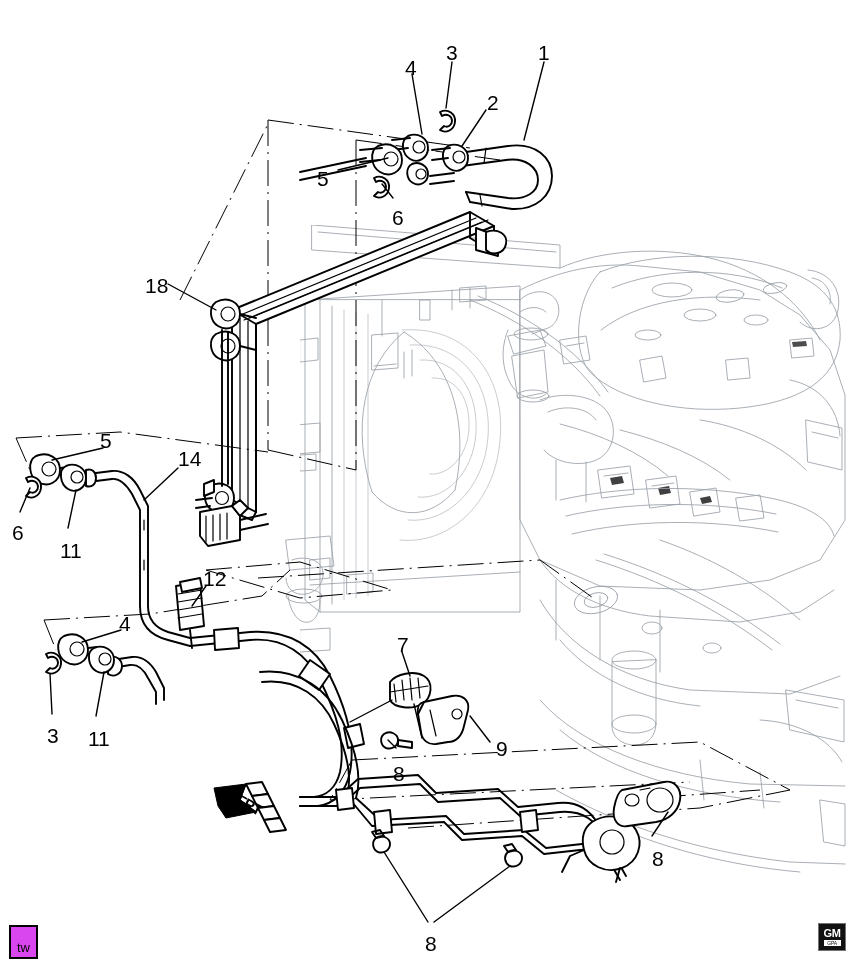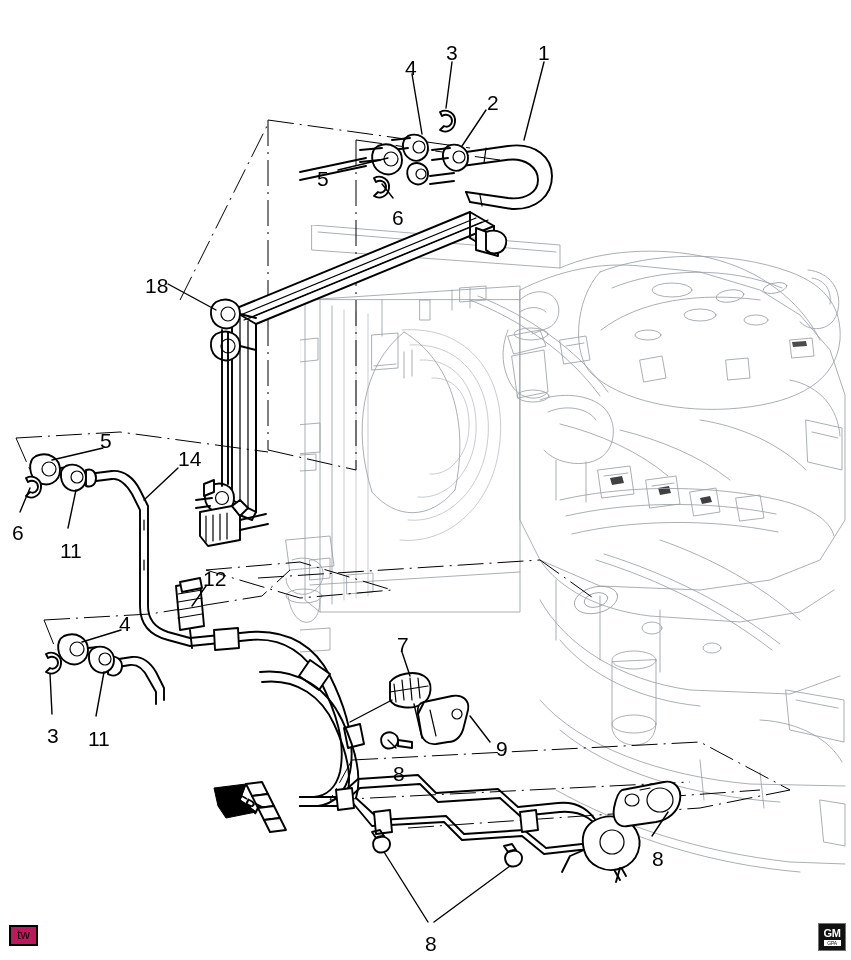--- a/index.html
+++ b/index.html
@@ -12,22 +12,22 @@
   #sheet{position:absolute;left:0;top:0;width:851px;height:960px;background:#fff;}
   #svgroot{position:absolute;left:0;top:0;width:851px;height:960px;display:block;}
 
   .hdr{
     position:absolute;right:10px;top:8px;
     font-size:17px;letter-spacing:.4px;color:#000;white-space:nowrap;
     font-family:"Liberation Sans", sans-serif;
   }
   .twbox{
     position:absolute;left:9px;top:925px;
-    border:2px solid #000;padding:1px 6px 2px 6px;
-    font-size:13px;line-height:14px;color:#000;background:#be185d;
+    border:2px solid #000;padding:14px 6px 2px 6px;
+    font-size:13px;line-height:14px;color:#000;background:#d946ef;
   }
   .gmlogo{
     position:absolute;left:818px;top:923px;
     width:26px;height:26px;background:#111;border:1px solid #737373;
     display:flex;flex-direction:column;align-items:center;justify-content:center;
   }
   .gmlogo .gmtxt{color:#fff;font-size:11px;font-weight:bold;line-height:11px;letter-spacing:-.3px;}
   .gmlogo .gmbar{background:#fff;color:#111;font-size:5px;line-height:6px;
      width:17px;text-align:center;margin-top:1px;letter-spacing:-.2px;}
 

